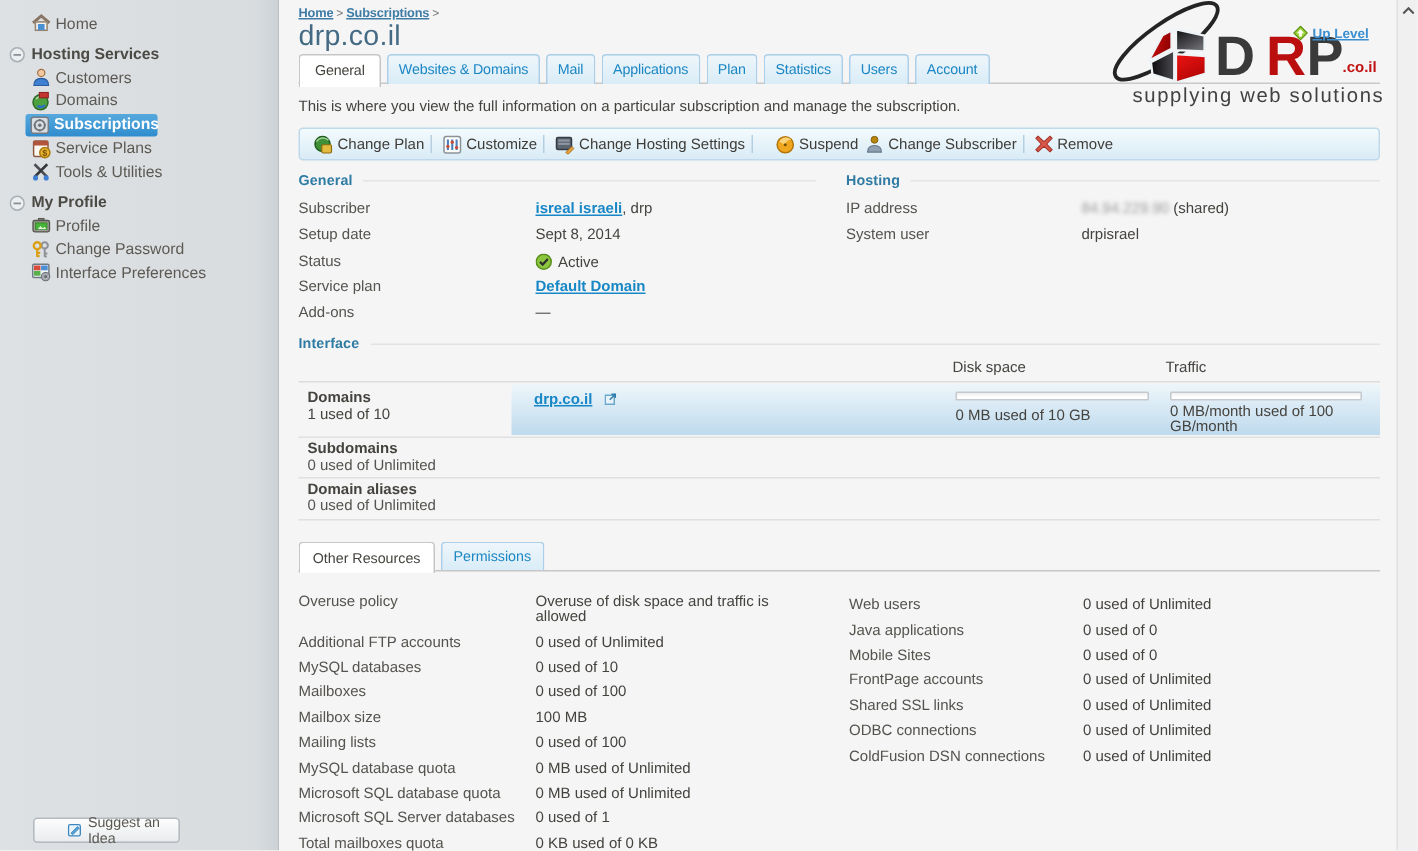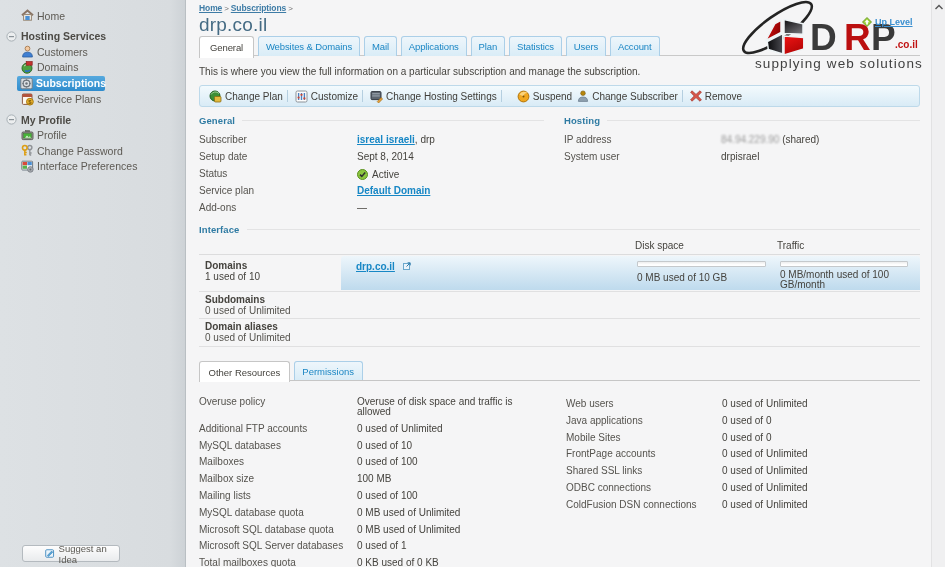--- a/index.html
+++ b/index.html
@@ -117,20 +117,29 @@
         <span class="txt">Subscriptions</span>
       </div>
   <div class="it">
         <svg class="ic" viewBox="0 0 13 13">
           <rect x="1.4" y="1" width="9.6" height="10.4" rx="1" fill="#fdf8ef" stroke="#8c5a44"></rect>
           <rect x="1.4" y="1" width="9.6" height="3" fill="#b2543c"></rect>
           <circle cx="8.9" cy="8.7" r="3.4" fill="#e9b330" stroke="#a87a10"></circle>
           <text x="7.2" y="11" font-size="6" fill="#7a5405" font-weight="bold">$</text>
         </svg>
         <span class="txt">Service Plans</span>
+      </div>
+  <div class="it">
+        <svg class="ic" viewBox="0 0 13 13">
+          <path d="M2 1.5 L10.5 10" stroke="#4b4e52" stroke-width="1.7"></path>
+          <path d="M10.5 1.5 L2 10" stroke="#34373b" stroke-width="1.7"></path>
+          <circle cx="2.7" cy="10.6" r="1.7" fill="#3f7fd2"></circle>
+          <circle cx="9.8" cy="10.6" r="1.7" fill="#3f7fd2"></circle>
+        </svg>
+        <span class="txt">Tools &amp; Utilities</span>
       </div>
   <div class="hd">
         <svg width="11" height="11" viewBox="0 0 11 11">
           <circle cx="5.5" cy="5.5" r="4.6" fill="#eceeef" stroke="#a8b0b5"></circle>
           <rect x="3" y="5" width="5" height="1.2" fill="#8a9298"></rect>
         </svg>
         <span class="txt">My Profile</span>
       </div>
   <div class="it">
         <svg class="ic" viewBox="0 0 13 13">

